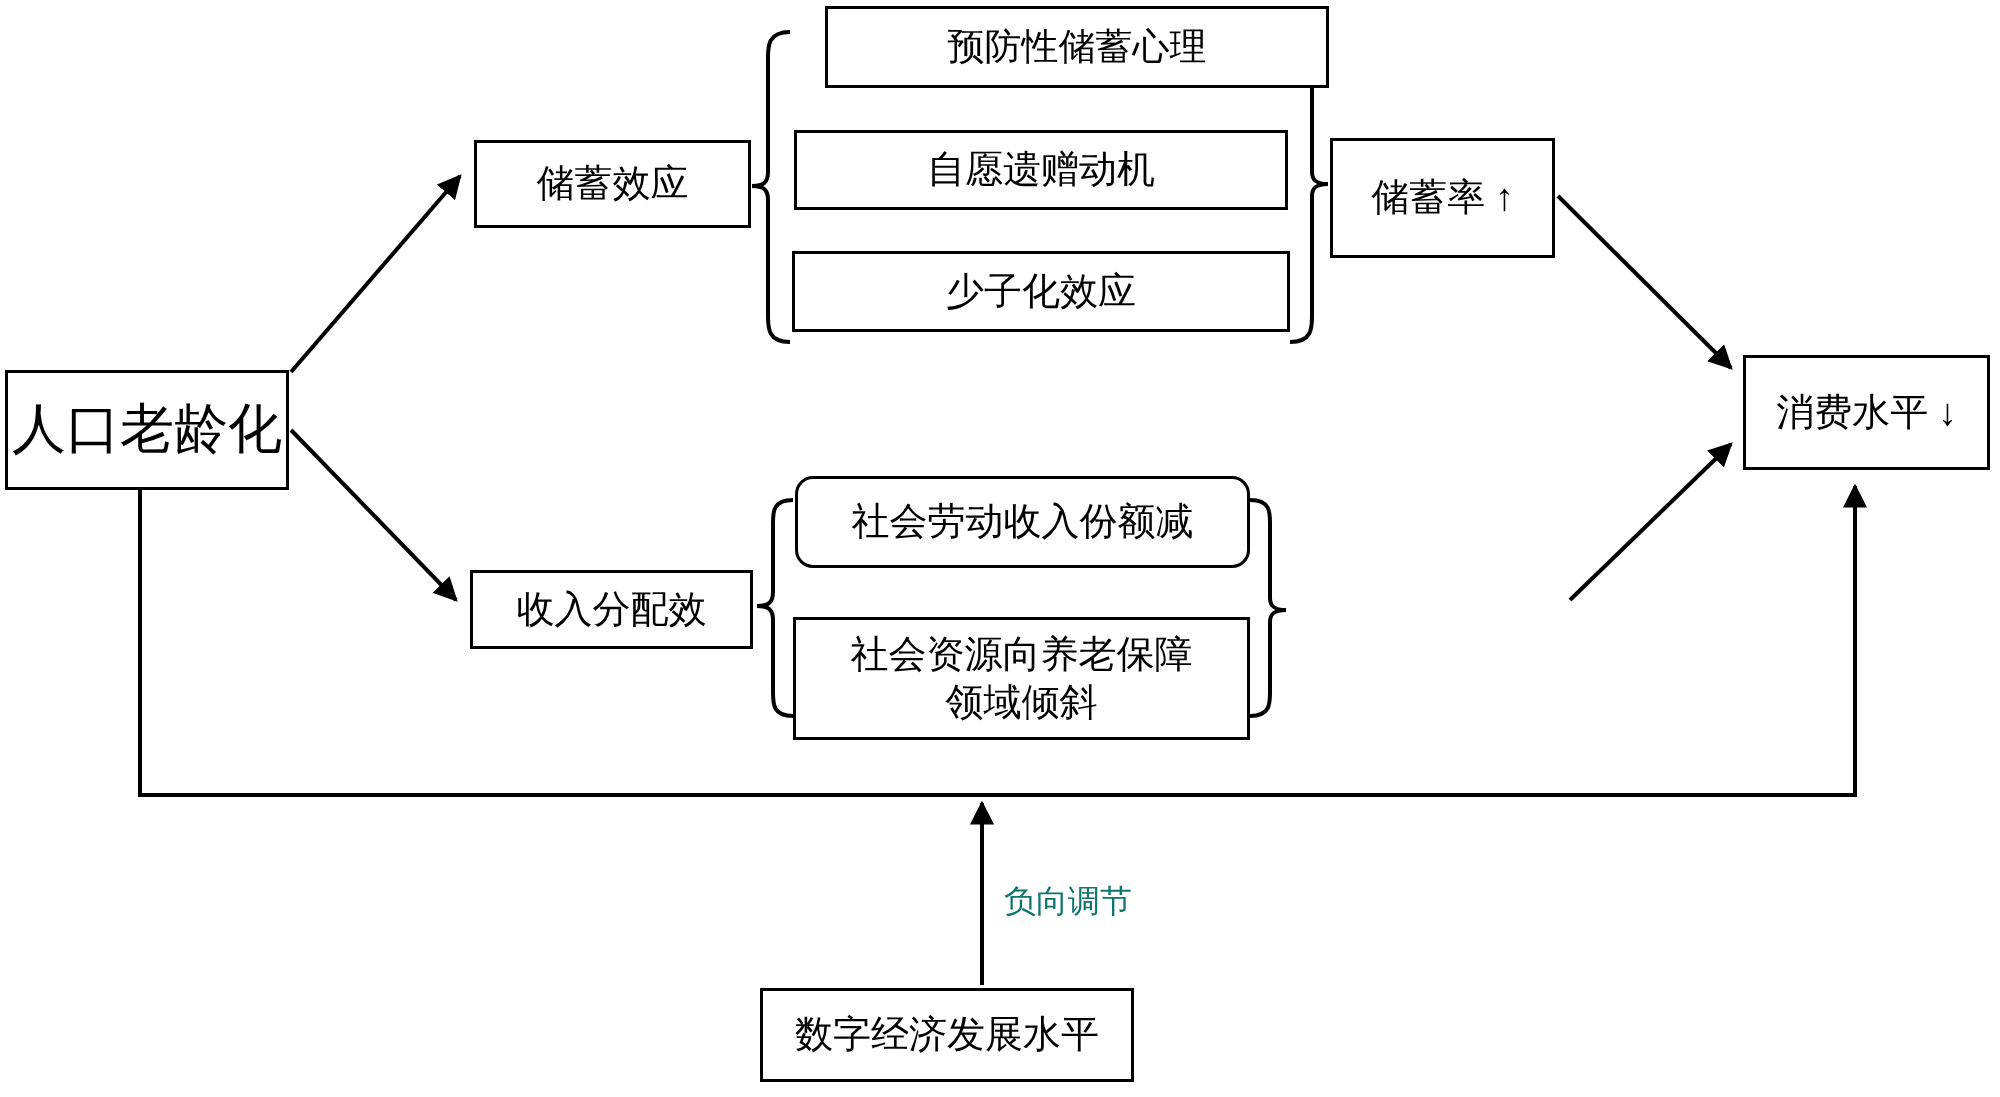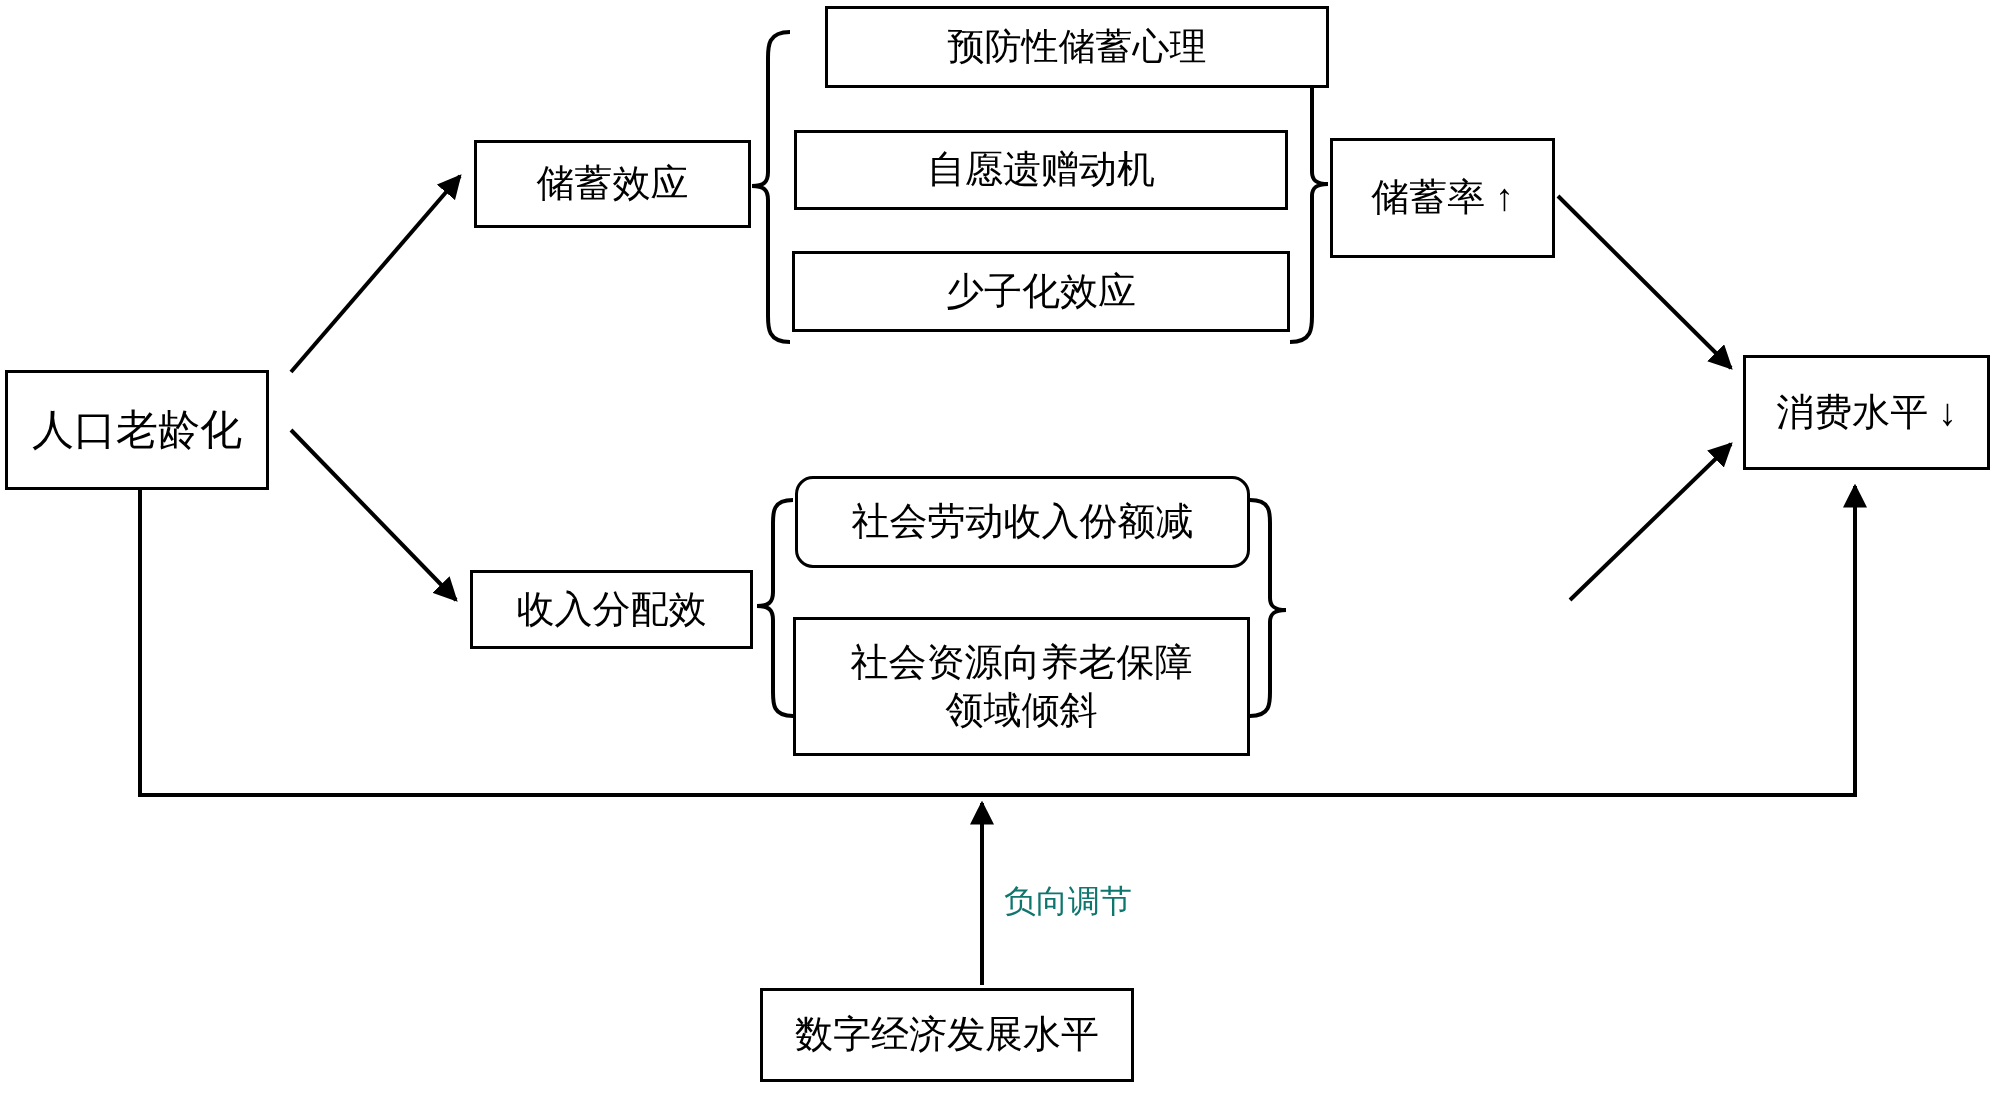--- a/index.html
+++ b/index.html
@@ -28,28 +28,28 @@
     border: 3px solid #000000;
     background: #ffffff;
     display: flex;
     align-items: center;
     justify-content: center;
     text-align: center;
     color: #000000;
     line-height: 1.25;
     z-index: 3;
   }
-  .n-aging      { left: 5px;    top: 370px;  width: 264px; height: 120px; font-size: 42px; justify-content: center; }
+  .n-aging      { left: 5px;    top: 370px;  width: 284px; height: 120px; font-size: 54px; justify-content: center; }
   .n-saving     { left: 474px;  top: 140px;  width: 277px; height: 88px;  font-size: 38px; }
   .n-income     { left: 470px;  top: 570px;  width: 283px; height: 79px;  font-size: 38px; }
   .n-prec       { left: 792px;  top: 6px;    width: 504px; height: 82px;  font-size: 37px; margin-left: 33px; }
   .n-bequest    { left: 794px;  top: 130px;  width: 494px; height: 80px;  font-size: 38px; }
   .n-fewkids    { left: 792px;  top: 251px;  width: 498px; height: 81px;  font-size: 38px; }
   .n-laborshare { left: 795px;  top: 476px;  width: 455px; height: 92px;  font-size: 38px; border-radius: 18px; }
-  .n-pension    { left: 793px;  top: 617px;  width: 457px; height: 139px; font-size: 38px; }
+  .n-pension    { left: 793px;  top: 617px;  width: 457px; height: 123px; font-size: 38px; }
   .n-savingrate { left: 1330px; top: 138px;  width: 225px; height: 120px;  font-size: 38px; }
   .n-propensity { left: 1307px; top: 568px;  width: 258px; height: 85px;  font-size: 38px; }
   .n-consume    { left: 1743px; top: 355px;  width: 247px; height: 115px; font-size: 38px; }
   .n-digital    { left: 760px;  top: 988px;  width: 374px; height: 94px;  font-size: 38px; }
 
   .edge-label {
     position: absolute;
     color: #0f766e;
     font-size: 32px;
     white-space: nowrap;

